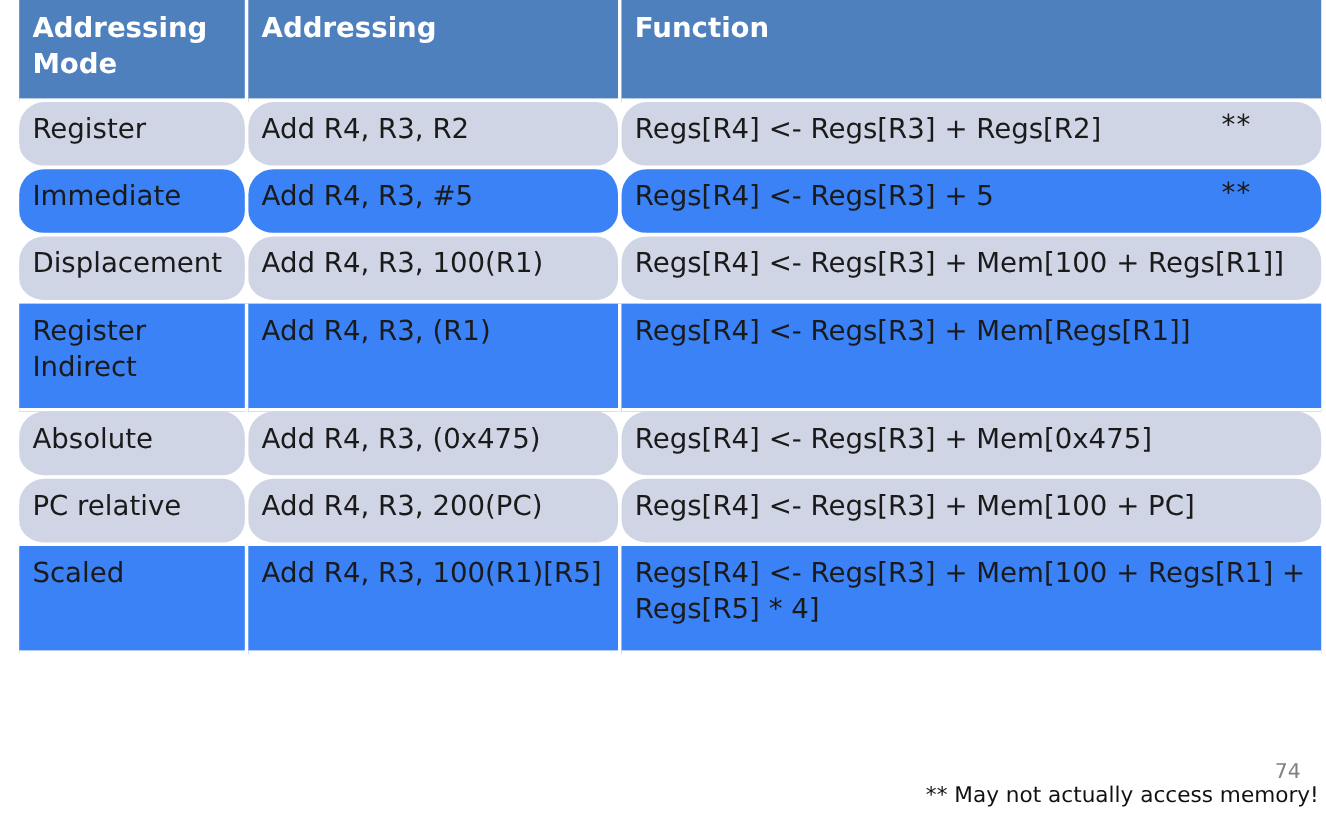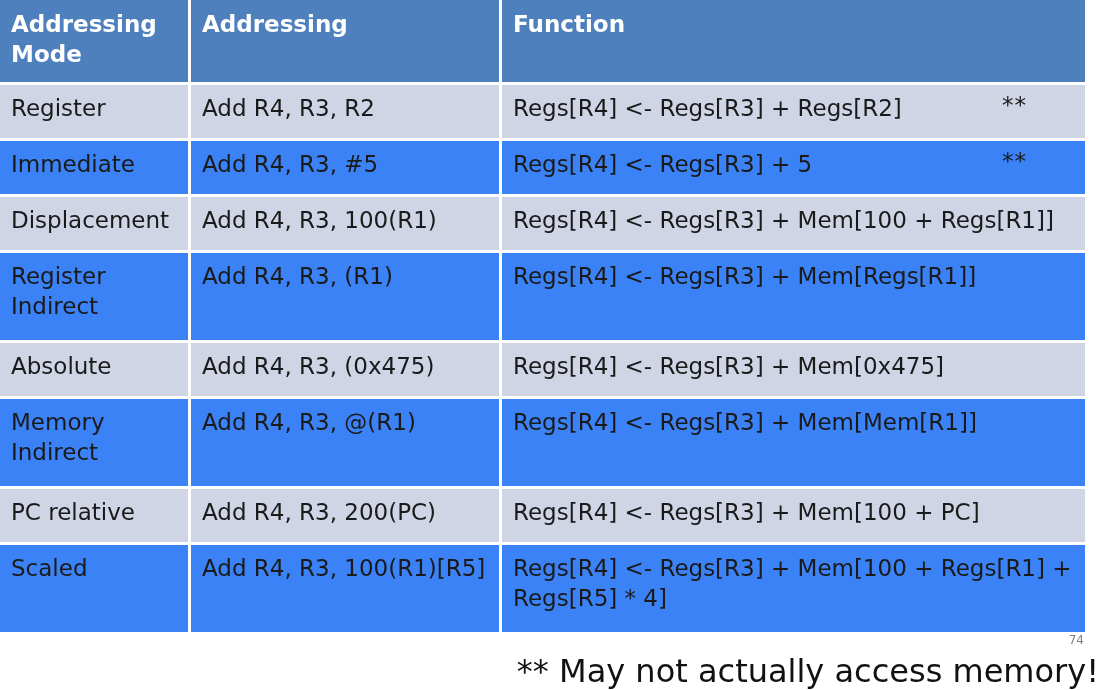--- a/index.html
+++ b/index.html
@@ -20,21 +20,21 @@
     left: 0;
     top: 0;
     width: 1105px;
     height: 690px;
     background: #ffffff;
   }
 
   
   .addr-table {
     position: absolute;
-    left: 0px;
+    left: 16px;
     top: 0px;
     width: 1085px;
     border-collapse: separate;
     border-spacing: 0;
     table-layout: fixed;
   }
 
   .addr-table col.c-mode  { width: 191px; }
   .addr-table col.c-instr { width: 311px; }
   .addr-table col.c-func  { width: 583px; }
@@ -65,51 +65,51 @@
   .addr-table td:last-child,
   .addr-table th:last-child {
     border-right: none;
     margin-top: 24px;
   }
 
   tr.row-dark td  { background: #CFD5E5; }
   tr.row-light td { background: #3b82f6; }
 
   
-  tr.h1 td { height: 34px; }
+  tr.h1 td { height: 34px; border-radius: 21px; }
   tr.h2 td { height: 68px; }
 
   
   .func-cell {
     position: relative;
   }
   .func-star {
     position: absolute;
     right: 58px;
     top: 6px;
     font-size: 23px;
     letter-spacing: 1px;
     color: #1a1a1a;
   }
 
   
   .slide-number {
     position: absolute;
     right: 21px;
     top: 633px;
-    font-size: 12px;
+    font-size: 17px;
     color: #808080;
     text-align: center;
   }
 
   .footnote {
     position: absolute;
     right: 6px;
     top: 652px;
-    font-size: 32px;
+    font-size: 18px;
     color: #111111;
     text-align: right;
     white-space: nowrap;
   }
 </style>
 </head>
 <body>
 
 <div class="slide">
 
@@ -153,25 +153,20 @@
         <td>Add R4, R3, (R1)</td>
         <td class="func-cell"><span>Regs[R4] &lt;- Regs[R3] + Mem[Regs[R1]]</span></td>
       </tr>
 
       <tr class="row-dark h1">
         <td>Absolute</td>
         <td>Add R4, R3, (0x475)</td>
         <td class="func-cell"><span>Regs[R4] &lt;- Regs[R3] + Mem[0x475]</span></td>
       </tr>
 
-      <tr class="row-light h2">
-        <td>Memory Indirect</td>
-        <td>Add R4, R3, @(R1)</td>
-        <td class="func-cell"><span>Regs[R4] &lt;- Regs[R3] + Mem[Mem[R1]]</span></td>
-      </tr>
 
       <tr class="row-dark h1">
         <td>PC relative</td>
         <td>Add R4, R3, 200(PC)</td>
         <td class="func-cell"><span>Regs[R4] &lt;- Regs[R3] + Mem[100 + PC]</span></td>
       </tr>
 
       <tr class="row-light h2">
         <td>Scaled</td>
         <td>Add R4, R3, 100(R1)[R5]</td>

